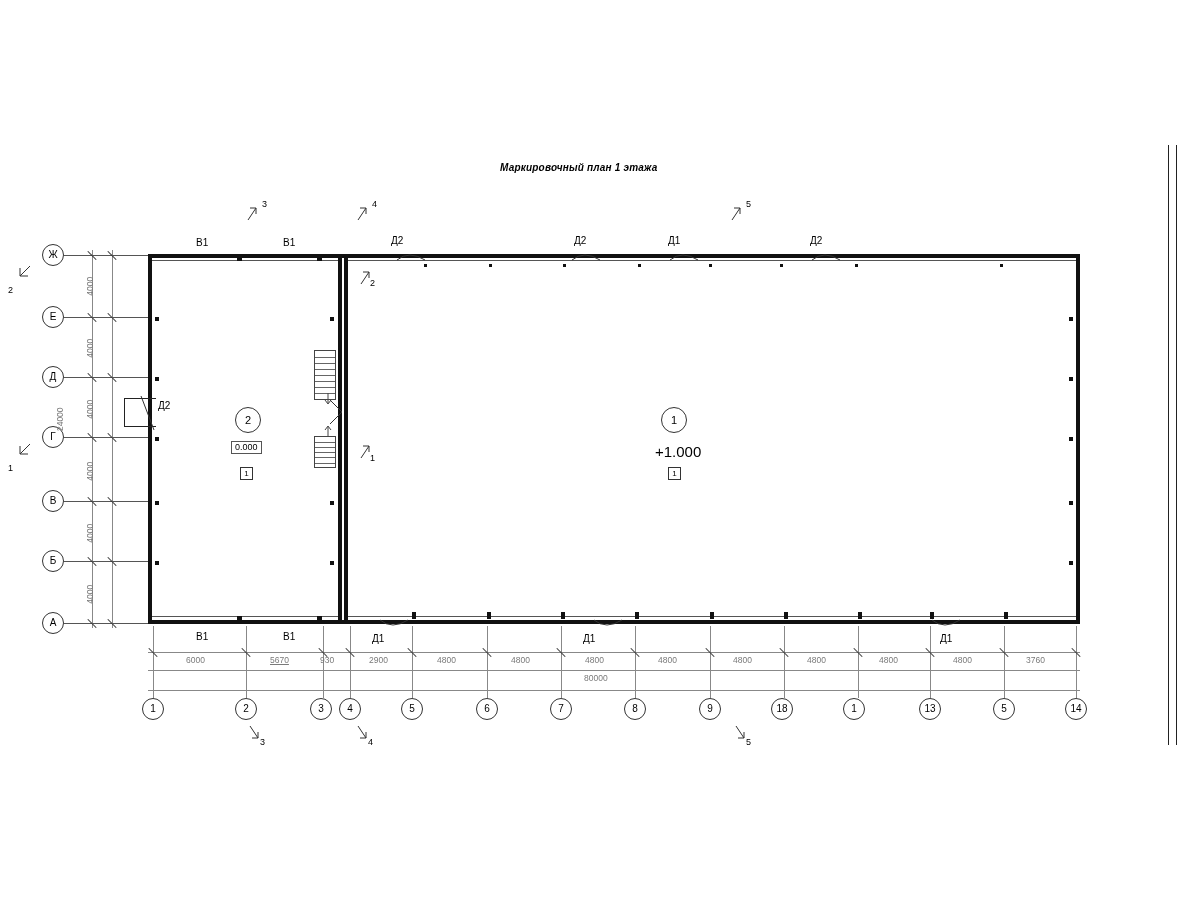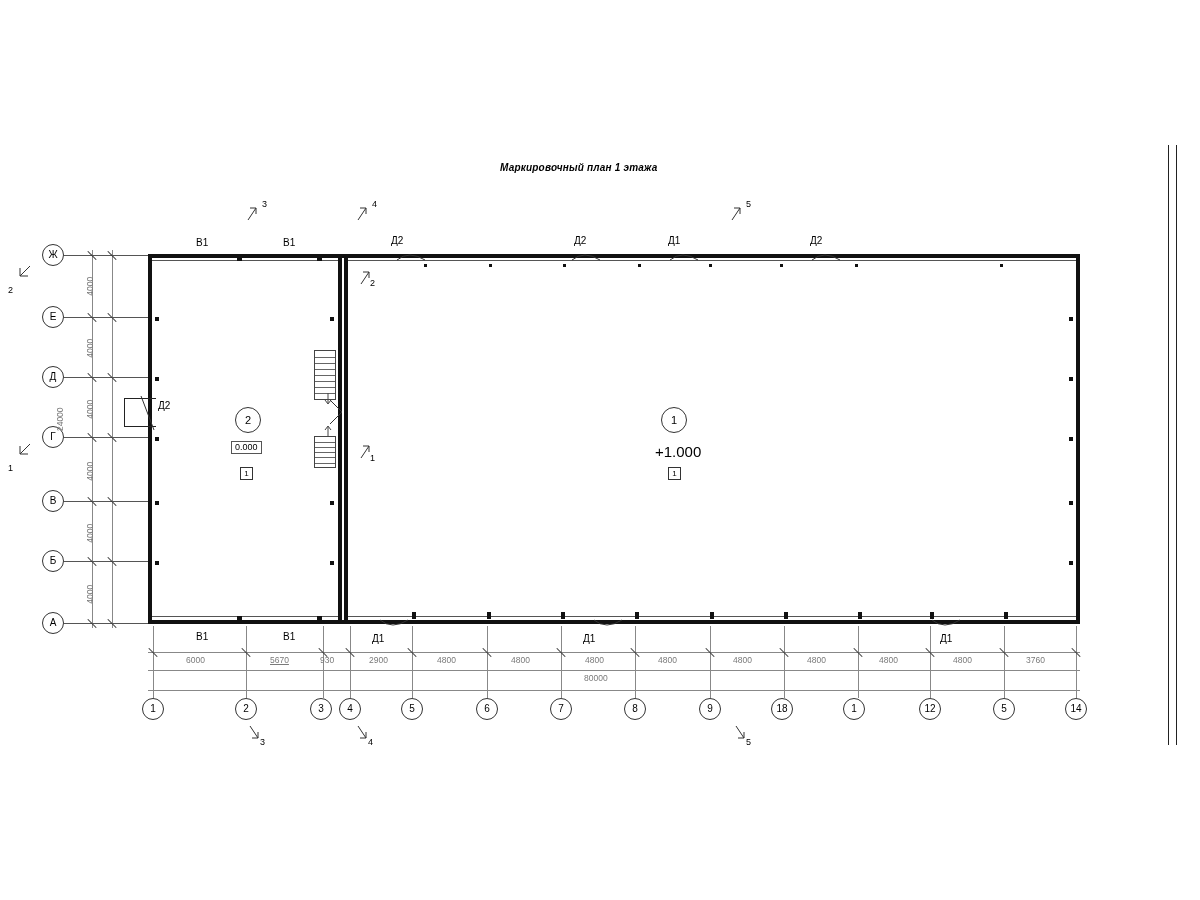--- a/index.html
+++ b/index.html
@@ -439,17 +439,17 @@
   <div class="bubble" style="left:235px; top:698px;">2</div>
   <div class="bubble" style="left:310px; top:698px;">3</div>
   <div class="bubble" style="left:339px; top:698px;">4</div>
   <div class="bubble" style="left:401px; top:698px;">5</div>
   <div class="bubble" style="left:476px; top:698px;">6</div>
   <div class="bubble" style="left:550px; top:698px;">7</div>
   <div class="bubble" style="left:624px; top:698px;">8</div>
   <div class="bubble" style="left:699px; top:698px;">9</div>
   <div class="bubble" style="left:771px; top:698px;">18</div>
   <div class="bubble" style="left:843px; top:698px;">1</div>
-  <div class="bubble" style="left:919px; top:698px;">12</div>
+  <div class="bubble" style="left:919px; top:698px;">13</div>
   <div class="bubble" style="left:993px; top:698px;">5</div>
   <div class="bubble" style="left:1065px; top:698px;text-align:center;">14</div>
 
 </div>
 
 </body></html>

